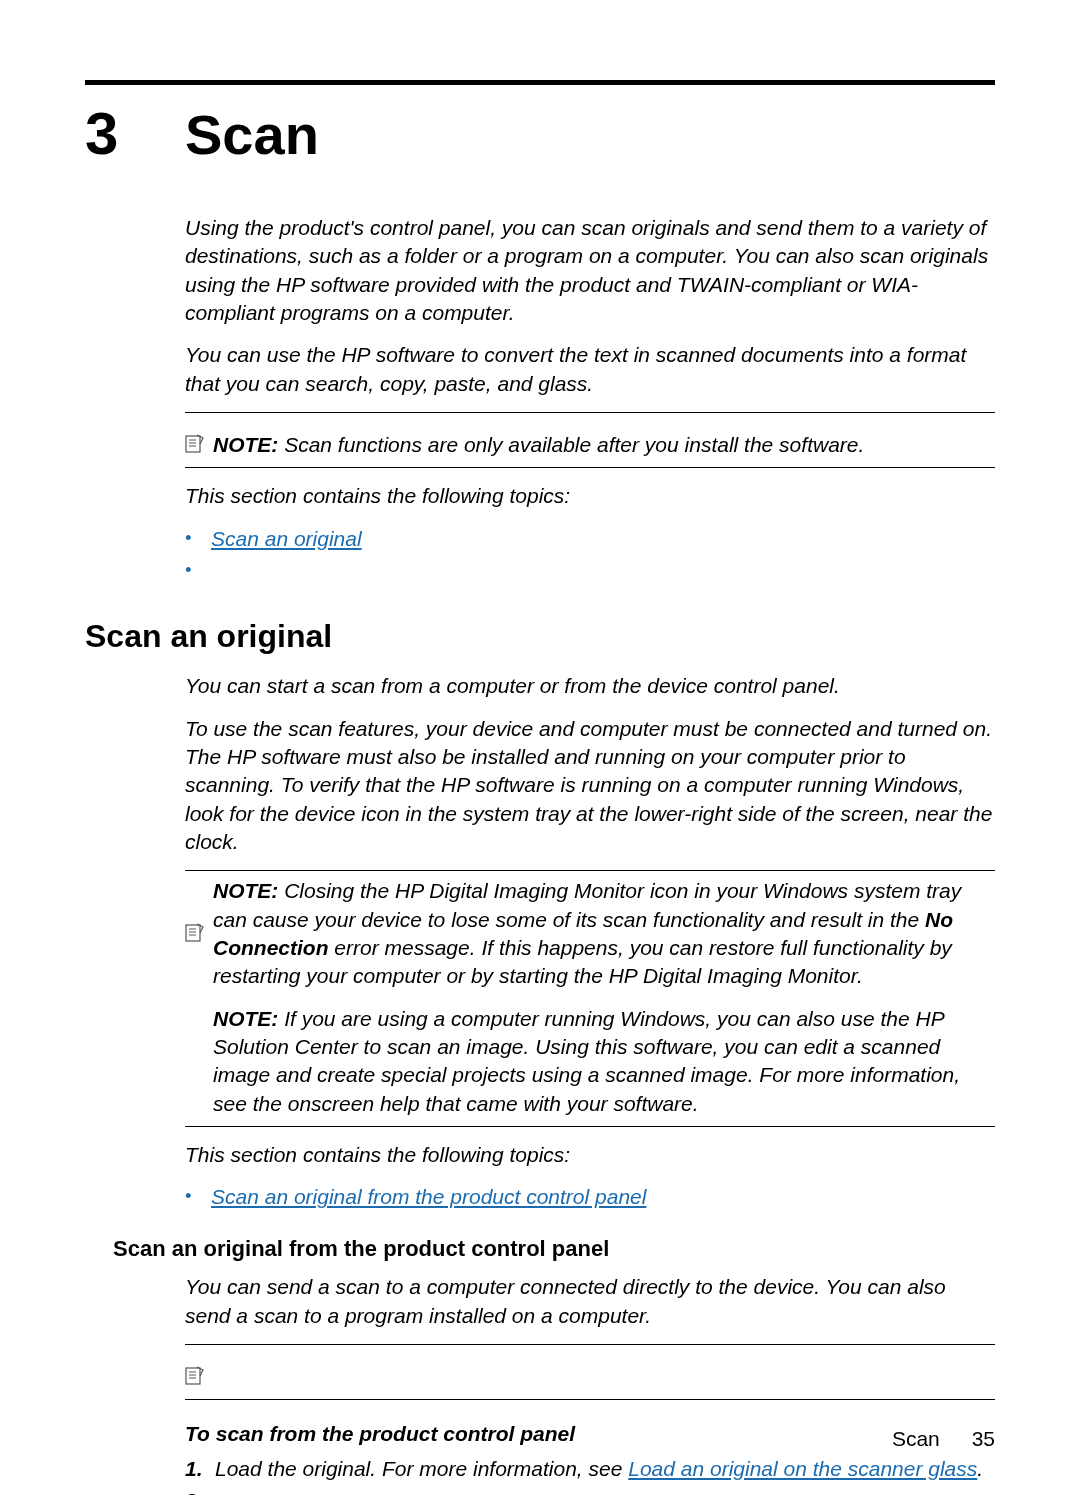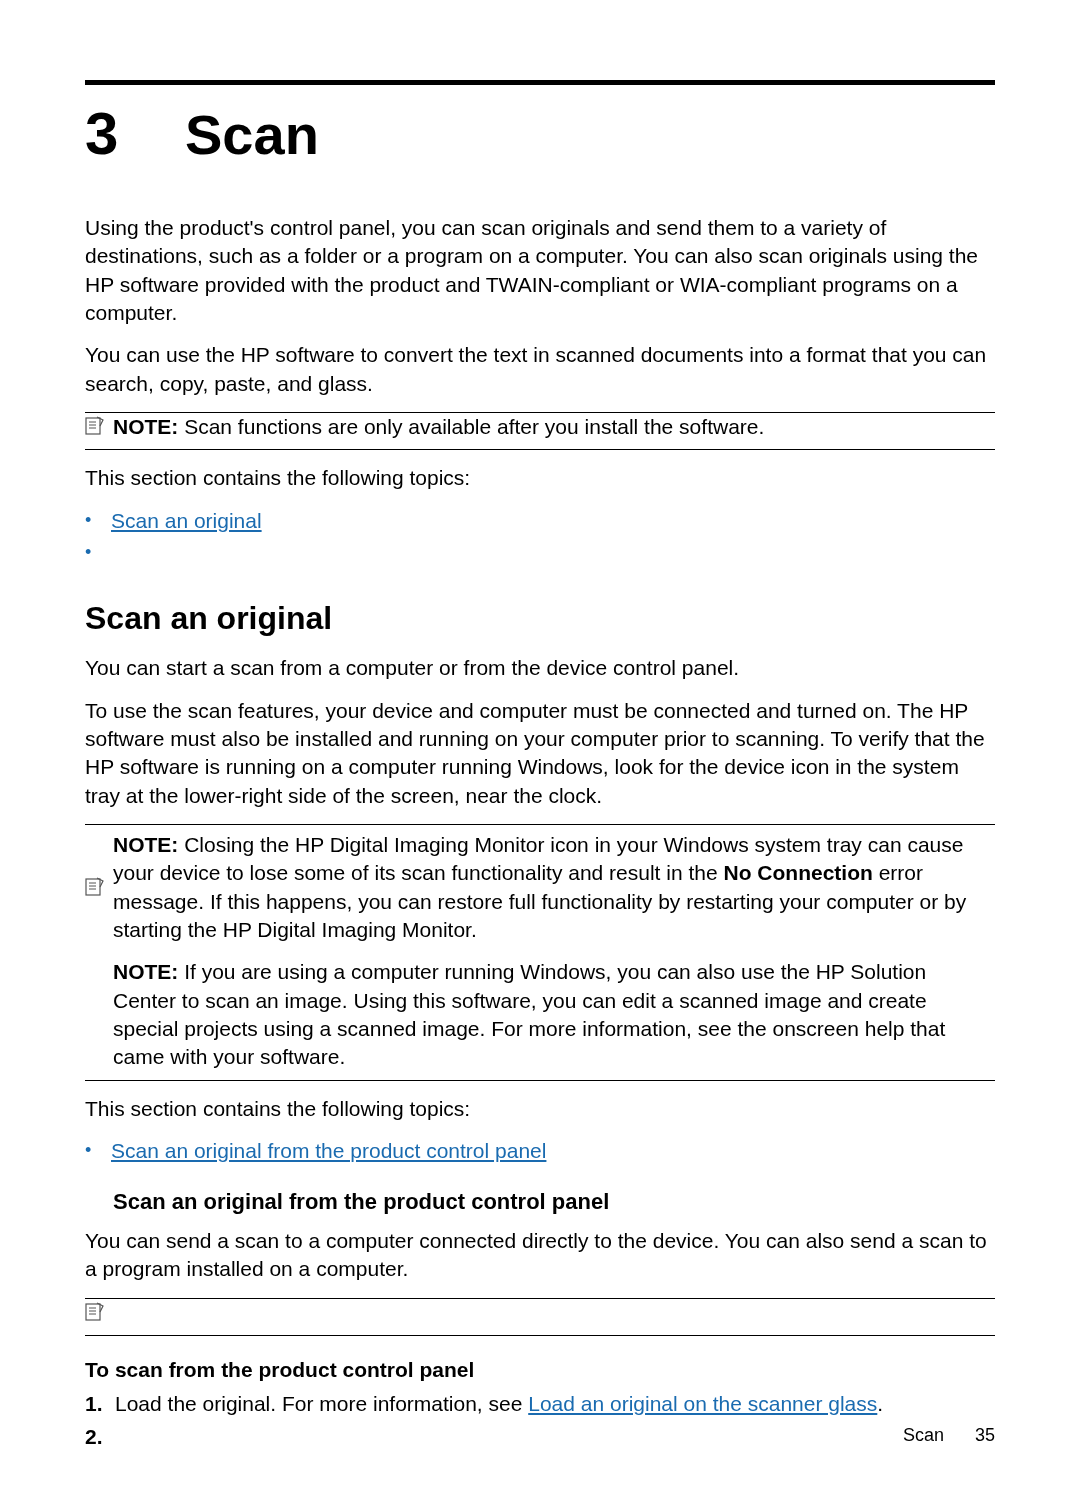--- a/index.html
+++ b/index.html
@@ -26,26 +26,28 @@
     font-size: 60px;
     font-weight: bold;
     width: 100px;
     flex-shrink: 0;
   }
   .chapter-title {
     font-size: 56px;
     font-weight: bold;
   }
   .indent {
+    margin-left: 100px;
+    font-style: italic;
   }
   .para { margin-bottom: 14px; }
   .note-box {
     border-top: 1.5px solid #000;
     border-bottom: 1.5px solid #000;
-    padding: 0 0 8px 0;
+    padding: 18px 0 8px 0;
     margin-bottom: 14px;
     display: flex;
     align-items: flex-start;
   }
   .note-icon {
     width: 28px;
     flex-shrink: 0;
     font-size: 18px;
     padding-top: 2px;
   }
@@ -81,23 +83,23 @@
   .proc-heading {
     font-weight: bold;
     margin-top: 20px;
     margin-bottom: 6px;
   }
   .num-list { list-style: none; padding: 0; }
   .num-list li { display: flex; margin-bottom: 4px; }
   .num-list .num { font-weight: bold; width: 30px; flex-shrink: 0; }
   .footer {
     position: absolute;
-    bottom: 48px;
+    bottom: 42px;
     right: 85px;
-    font-size: 18px;
+    font-size: 21px;
   }
   .footer-label { margin-right: 26px; }
   .bold { font-weight: bold; }
   .note-multi {
     border-top: 1.5px solid #000;
     border-bottom: 1.5px solid #000;
     margin-bottom: 14px;
   }
   .note-multi .note-row {
     display: flex;

